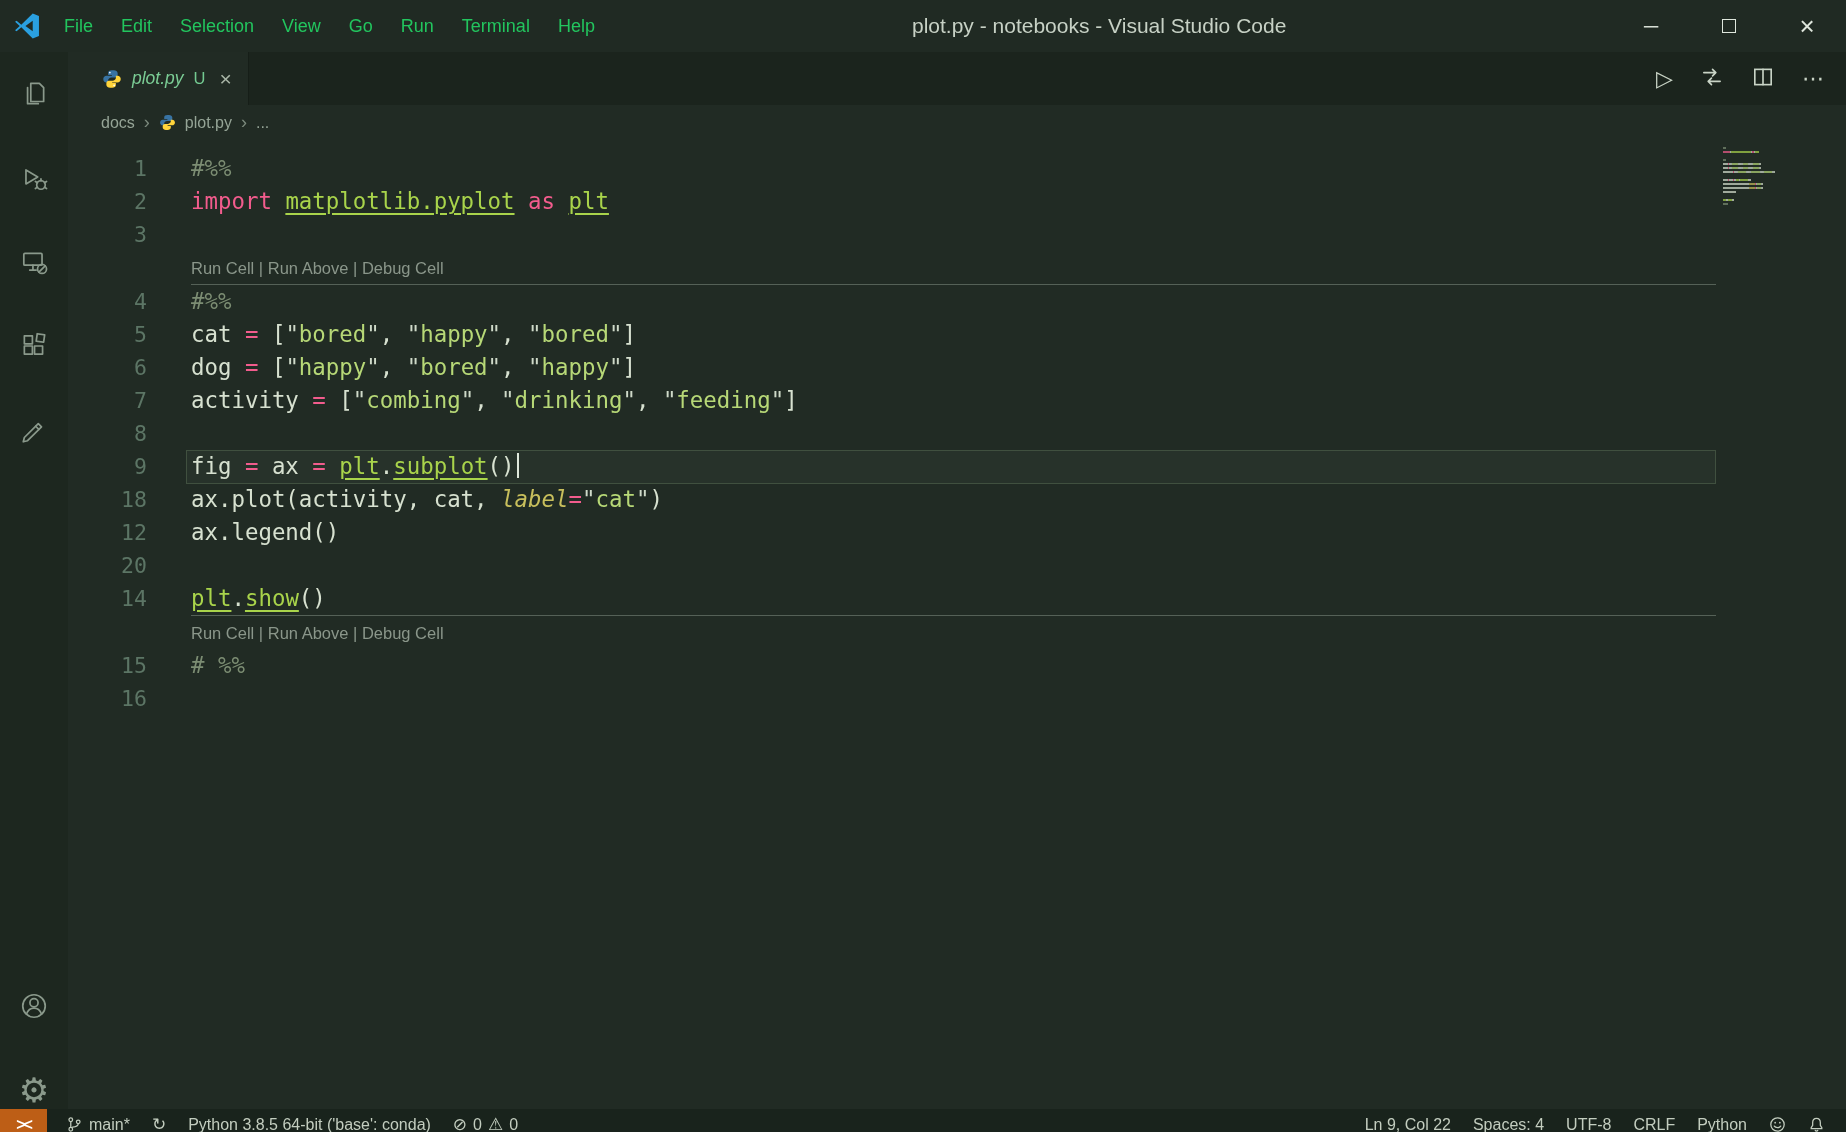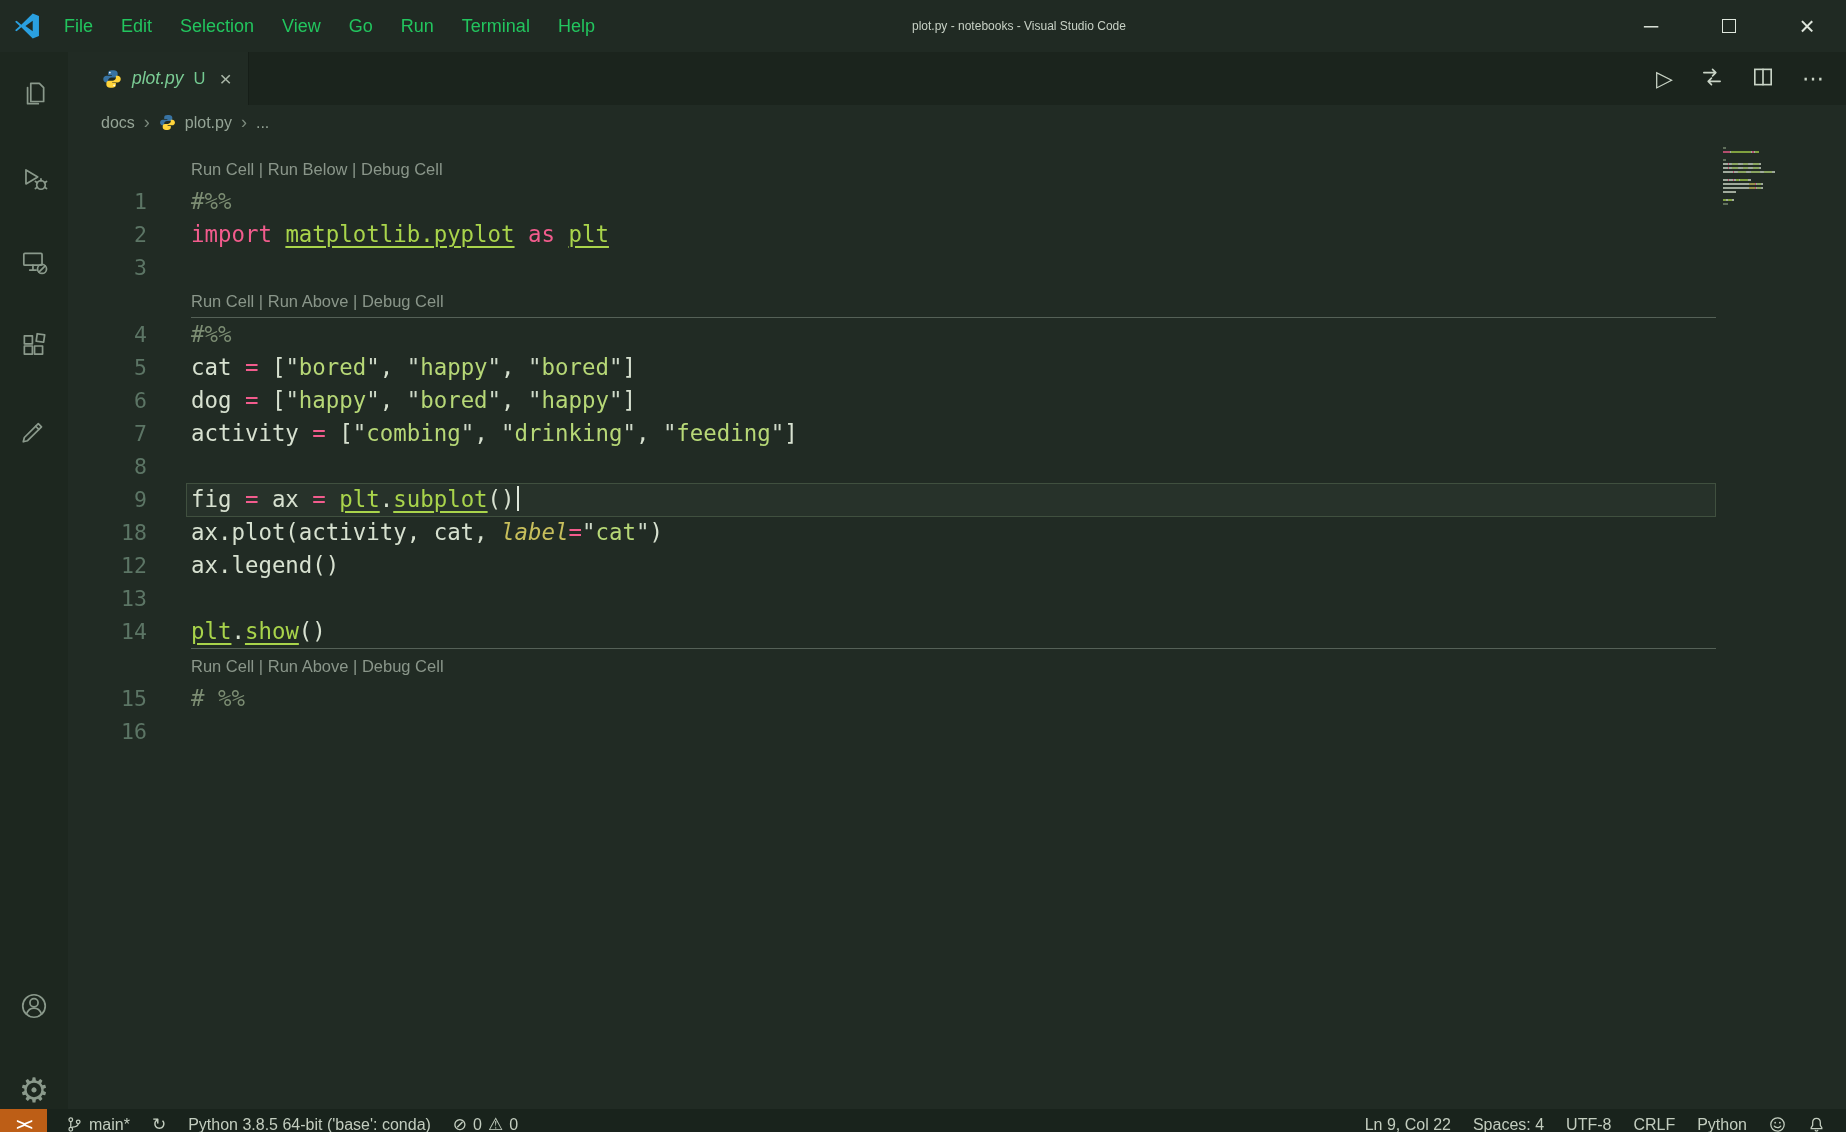--- a/index.html
+++ b/index.html
@@ -4,21 +4,21 @@
 <style>
   *{box-sizing:border-box;margin:0;padding:0}
   html,body{width:1846px;height:1132px;overflow:hidden}
   body{position:relative;background:#212b24;font-family:"Liberation Sans",sans-serif;cursor:default}
 
   
   .titlebar{position:absolute;left:0;top:0;right:0;height:52px;background:#202a23;display:flex;align-items:center;z-index:5}
   .vscode-logo{margin:0 10px 0 14px;display:flex;align-items:center}
   .menu{display:flex;height:100%;align-items:center}
   .menu .mi{padding:0 14px;font-size:18px;color:#22c55e;line-height:52px}
-  .win-title{position:absolute;left:912px;top:0;line-height:52px;font-size:12px;color:#c7d1c5;white-space:nowrap}
+  .win-title{position:absolute;left:912px;top:0;line-height:52px;font-size:21px;color:#c7d1c5;white-space:nowrap}
   .win-controls{margin-left:auto;display:flex;height:100%}
   .wc{width:78px;height:100%;display:flex;align-items:center;justify-content:center;color:#dfe7dd;font-size:20px}
   .wc-max-box{width:14px;height:14px;border:1.5px solid #dfe7dd}
   .wc-close{font-size:26px}
 
   
   .activitybar{position:absolute;left:0;top:52px;bottom:0;width:68px;background:#1d271f;display:flex;flex-direction:column;align-items:center;z-index:4}
   .ab-slot{height:84px;width:100%;display:flex;align-items:center;justify-content:center}
   .ab-bottom{margin-top:auto}
   .ab-icon{stroke:#8a998b;fill:none;stroke-width:1.6;stroke-linejoin:round;stroke-linecap:round}
@@ -182,21 +182,20 @@
     <path fill="#3873a3" d="M7.9 1c-1.8 0-3 .8-3 2.2v1.6h3v.5H3.6C2.2 5.3 1 6.3 1 8s1.1 2.7 2.5 2.7h1.4V9.1c0-1.3 1.2-2.4 2.6-2.4h3c1.2 0 2-.9 2-2V3.2C12.5 1.9 11 1 9.6 1z"></path>
     <path fill="#ffd43b" d="M8.1 15c1.8 0 3-.8 3-2.2v-1.6h-3v-.5h4.3c1.4 0 2.6-1 2.6-2.7s-1.1-2.7-2.5-2.7h-1.4v1.6c0 1.3-1.2 2.4-2.6 2.4h-3c-1.2 0-2 .9-2 2v1.5C3.5 14.1 5 15 6.4 15z"></path>
   </svg>
   <span>plot.py</span>
   <span class="bc-sep">›</span>
   <span>...</span>
 </div>
 
 <div class="editor">
   <div id="editor-code">
-      <div class="codelens">Run Cell | Run Below | Debug Cell</div>
       <div class="line">
         <span class="ln">1</span>
         <span class="lc"><span class="tk-c">#%%</span></span>
       </div>
       <div class="line">
         <span class="ln">2</span>
         <span class="lc"><span class="tk-k">import</span><span class="tk-d"> </span><span class="tk-f">matplotlib.pyplot</span><span class="tk-d"> </span><span class="tk-k">as</span><span class="tk-d"> </span><span class="tk-f">plt</span></span>
       </div>
       <div class="line">
         <span class="ln">3</span>
@@ -230,21 +229,21 @@
       </div>
       <div class="line">
         <span class="ln">18</span>
         <span class="lc"><span class="tk-d">ax.plot(activity, cat, </span><span class="tk-p">label</span><span class="tk-o">=</span><span class="tk-q">"</span><span class="tk-s">cat</span><span class="tk-q">"</span><span class="tk-d">)</span></span>
       </div>
       <div class="line">
         <span class="ln">12</span>
         <span class="lc"><span class="tk-d">ax.legend()</span></span>
       </div>
       <div class="line">
-        <span class="ln">13</span>
+        <span class="ln">20</span>
         <span class="lc"></span>
       </div>
       <div class="line">
         <span class="ln">14</span>
         <span class="lc"><span class="tk-f">plt</span><span class="tk-d">.</span><span class="tk-f">show</span><span class="tk-d">()</span></span>
       </div>
       <div class="cell-sep"></div>
       <div class="codelens">Run Cell | Run Above | Debug Cell</div>
       <div class="line">
         <span class="ln">15</span>

